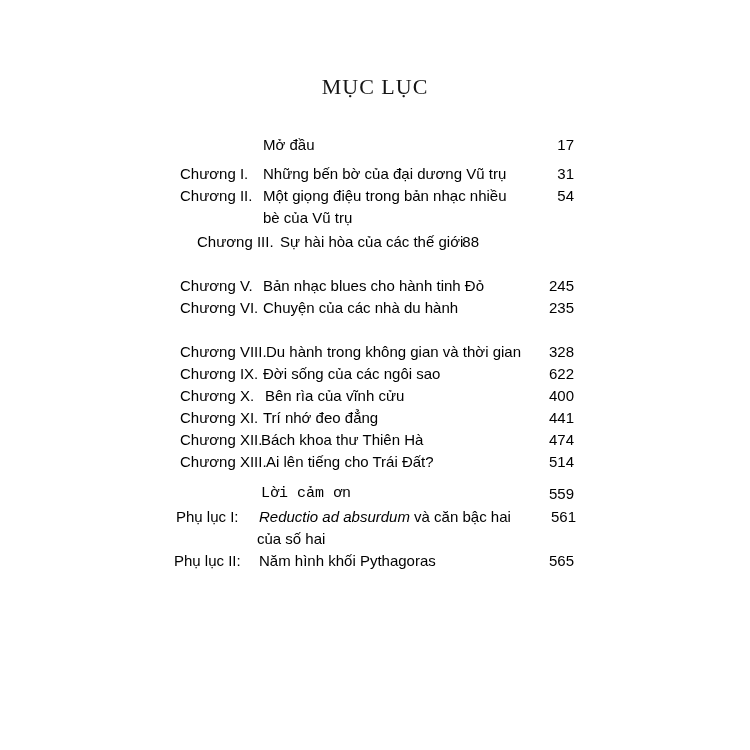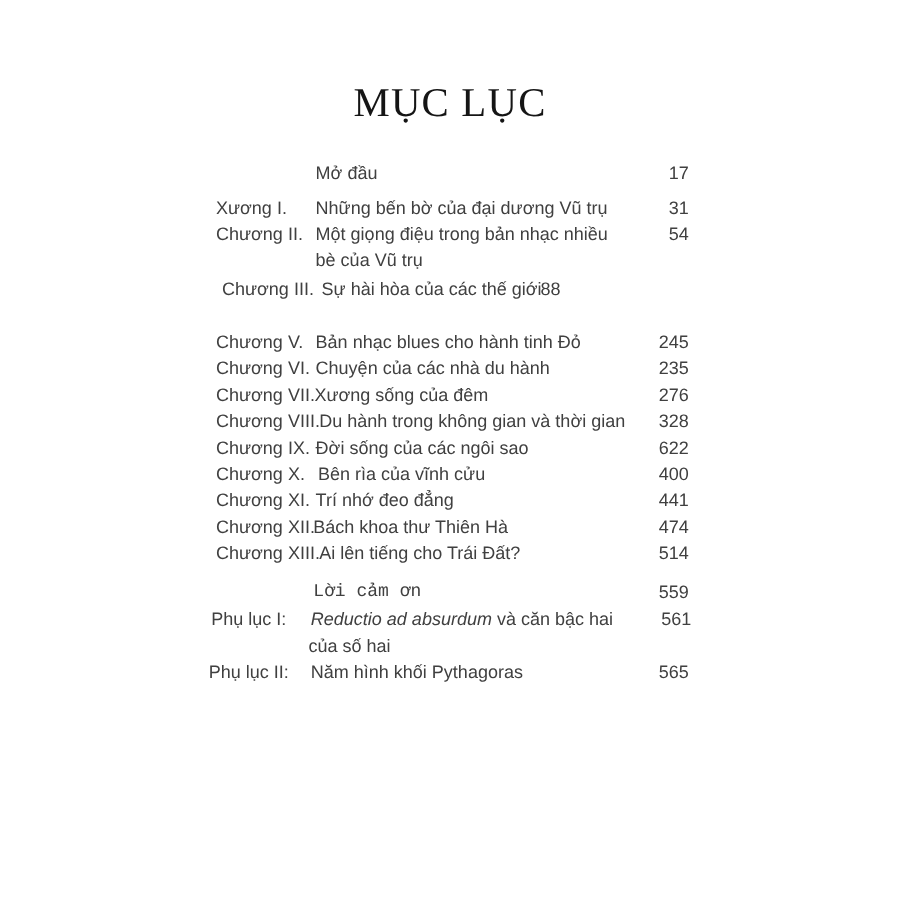--- a/index.html
+++ b/index.html
@@ -21,40 +21,40 @@
       width: 750px; height: 750px;
       background: #ffffff;
     }
     .title {
       position: absolute;
       left: 0;
       width: 750px;
       top: 64px;
       text-align: center;
       font-family: "Liberation Serif", "DejaVu Serif", serif;
-      font-size: 34px;
+      font-size: 22px;
       letter-spacing: 1px;
       color: #151515;
       margin: 0;
       font-weight: normal;
       line-height: 46px;
     }
     .toc {
       position: absolute;
       left: 0;
       top: 0;
       width: 750px;
       height: 750px;
     }
     .row {
       position: absolute;
       height: 22px;
       font-size: 15px;
       line-height: 22px;
-      color: #404040;
+      color: #000000;
       white-space: nowrap;
     }
     .label {
       position: absolute;
       left: 180px;
     }
     .title-text {
       position: absolute;
       left: 263px;
     }
@@ -73,59 +73,54 @@
   <h1 class="title">MỤC LỤC</h1>
 
   <div class="toc">
 
     <div class="row" style="top:134px;left:0;width:750px;">
       <span class="title-text">Mở đầu</span>
       <span class="page-num">17</span>
     </div>
 
     <div class="row" style="top:163px;left:0;width:750px;">
-      <span class="label">Xương I.</span>
+      <span class="label">Chương I.</span>
       <span class="title-text">Những bến bờ của đại dương Vũ trụ</span>
       <span class="page-num">31</span>
     </div>
 
     <div class="row" style="top:185px;left:0;width:750px;">
       <span class="label">Chương II.</span>
       <span class="title-text">Một giọng điệu trong bản nhạc nhiều</span>
       <span class="page-num">54</span>
     </div>
 
     <div class="row" style="top:207px;left:0;width:750px;">
       <span class="title-text">bè của Vũ trụ</span>
     </div>
 
-    <div class="row" style="top:231px;left:5px;width:638px;">
+    <div class="row" style="top:231px;left:17px;width:638px;">
       <span class="label">Chương III.</span>
       <span class="title-text">Sự hài hòa của các thế giới</span>
       <span class="page-num">88</span>
     </div>
 
 
     <div class="row" style="top:275px;left:0;width:750px;">
       <span class="label">Chương V.</span>
       <span class="title-text">Bản nhạc blues cho hành tinh Đỏ</span>
       <span class="page-num">245</span>
     </div>
 
     <div class="row" style="top:297px;left:0;width:750px;">
       <span class="label">Chương VI.</span>
       <span class="title-text">Chuyện của các nhà du hành</span>
       <span class="page-num">235</span>
     </div>
 
-    <div class="row" style="top:319px;left:0;width:750px;">
-      <span class="label">Chương VII.</span>
-      <span class="title-text" style="left:262px;">Xương sống của đêm</span>
-      <span class="page-num">276</span>
-    </div>
 
     <div class="row" style="top:341px;left:0;width:750px;">
       <span class="label">Chương VIII.</span>
       <span class="title-text" style="left:266px;">Du hành trong không gian và thời gian</span>
       <span class="page-num">328</span>
     </div>
 
     <div class="row" style="top:363px;left:0;width:750px;">
       <span class="label">Chương IX.</span>
       <span class="title-text">Đời sống của các ngôi sao</span>

